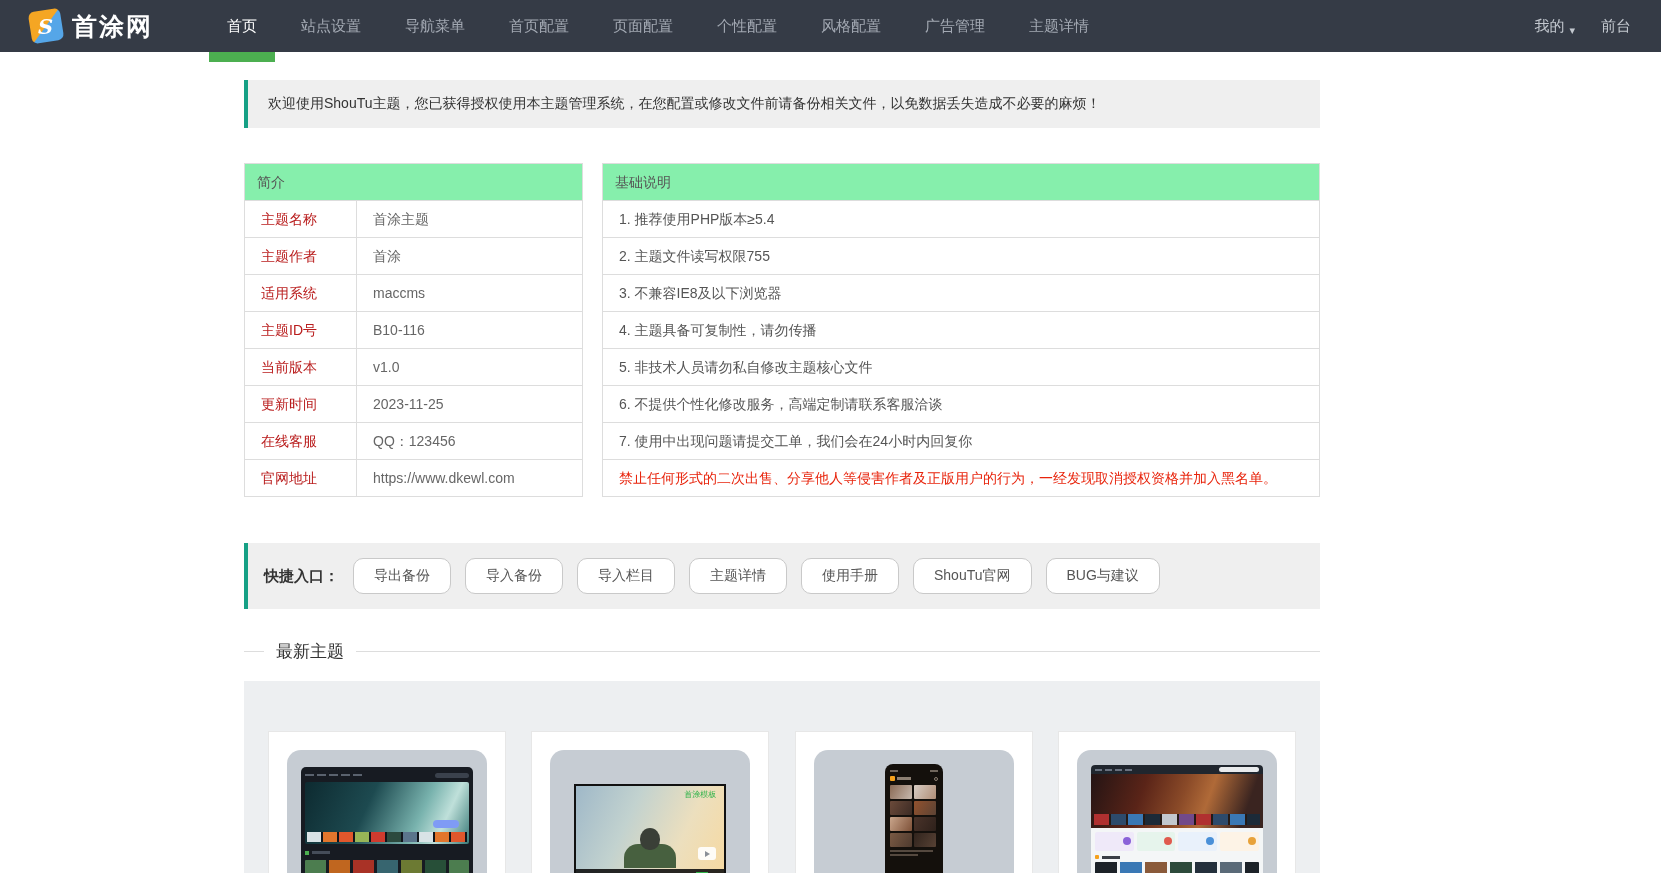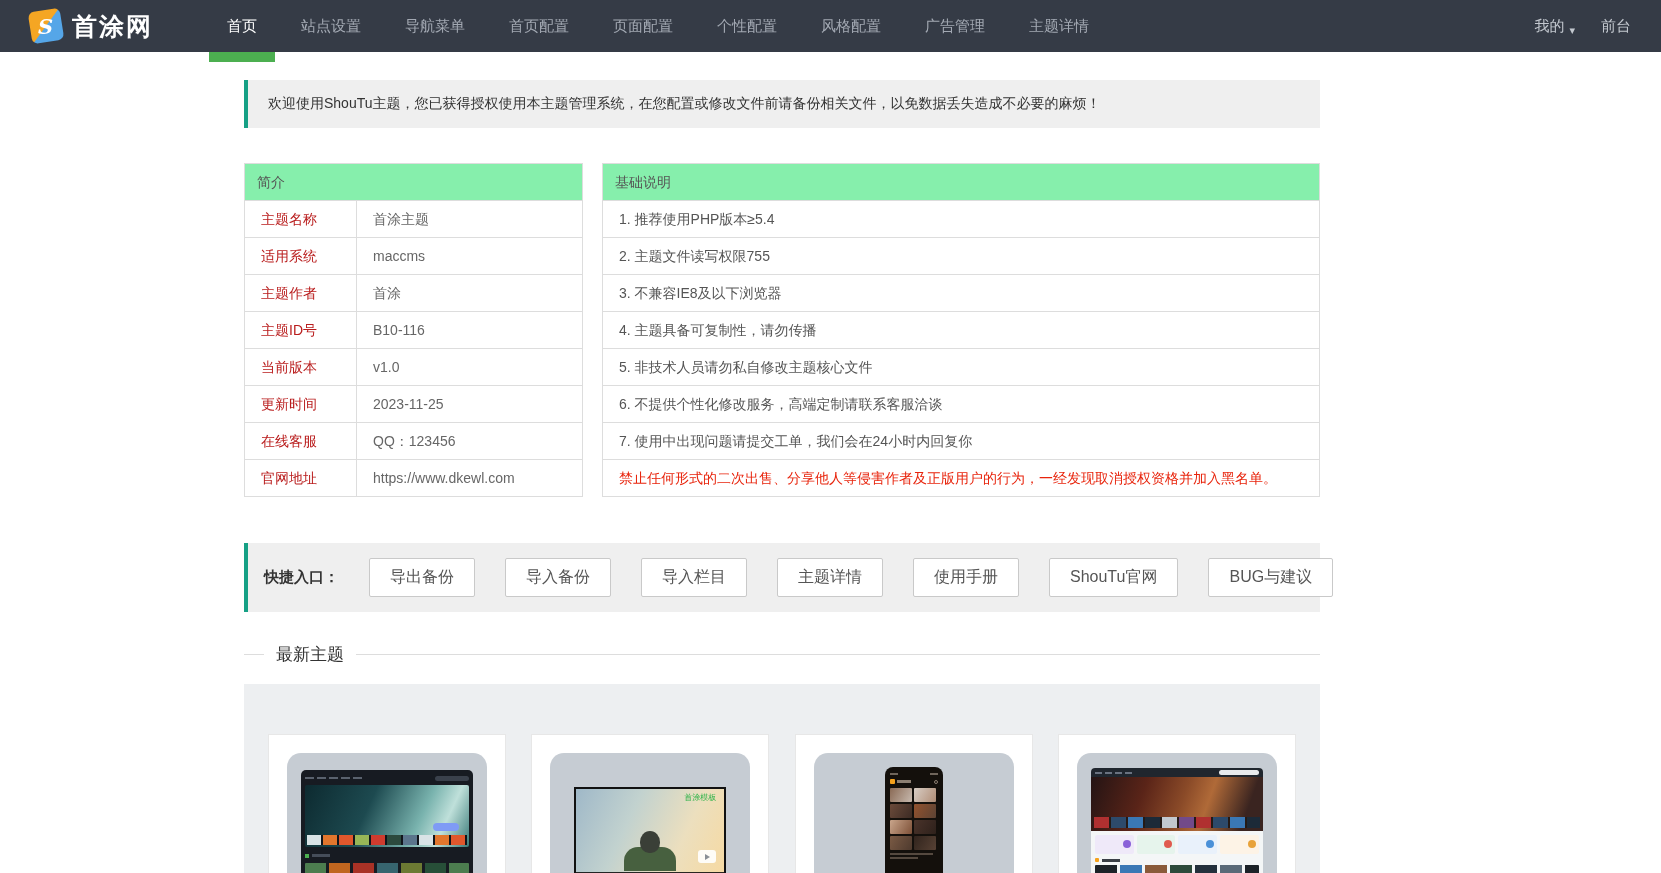--- a/index.html
+++ b/index.html
@@ -55,23 +55,23 @@
     border-right:1px solid var(--border-gray);}
   .i-value{flex:1;padding:0 16px;line-height:36px;font-size:14px;color:#666;}
   .n-row{border-bottom:1px solid var(--border-gray);line-height:36px;
     padding:0 16px;font-size:14px;color:#555;}
   .n-row:last-child{border-bottom:none;}
   .n-row.warning{color:var(--warning-red);}
 
   .quick{margin-top:46px;background:#efefef;border-left:4px solid var(--accent-teal);
     padding:15px 16px;display:flex;align-items:center;gap:14px;}
   .quick-label{font-size:15px;font-weight:bold;color:#333;white-space:nowrap;}
-  .quick-btn{background:#fff;border:1px solid #c9c9c9;border-radius:2px;color:#555;
-    font-size:16px;padding:8px 20px;cursor:pointer;white-space:nowrap;
-    font-family:inherit;margin-left:16px;}
+  .quick-btn{background:#fff;border:1px solid #c9c9c9;border-radius:10px;color:#555;
+    font-size:14px;padding:8px 20px;cursor:pointer;white-space:nowrap;
+    font-family:inherit;}
 
   .section-title{margin-top:30px;display:flex;align-items:center;height:24px;}
   .st-line-l{width:20px;height:1px;background:var(--border-gray);margin-right:12px;}
   .st-text{font-size:17px;color:#333;white-space:nowrap;}
   .st-line-r{flex:1;height:1px;background:var(--border-gray);margin-left:12px;}
 
   
   .themes-panel{margin-top:18px;background:var(--panel-gray);height:420px;
     padding:50px 24px 0;display:flex;justify-content:space-between;}
   .theme-card{width:238px;height:340px;background:#fff;border:1px solid #e7e7e7;
@@ -216,26 +216,26 @@
 
   <div class="tables-row">
 
     <div class="tbl tbl-intro">
       <div class="tbl-head">简介</div>
       <div class="i-row">
         <div class="i-label">主题名称</div>
         <div class="i-value">首涂主题</div>
       </div>
       <div class="i-row">
+        <div class="i-label">主题作者</div>
+        <div class="i-value">首涂</div>
+      </div>
+      <div class="i-row">
         <div class="i-label">适用系统</div>
         <div class="i-value">maccms</div>
-      </div>
-      <div class="i-row">
-        <div class="i-label">主题作者</div>
-        <div class="i-value">首涂</div>
       </div>
       <div class="i-row">
         <div class="i-label">主题ID号</div>
         <div class="i-value">B10-116</div>
       </div>
       <div class="i-row">
         <div class="i-label">当前版本</div>
         <div class="i-value">v1.0</div>
       </div>
       <div class="i-row">

